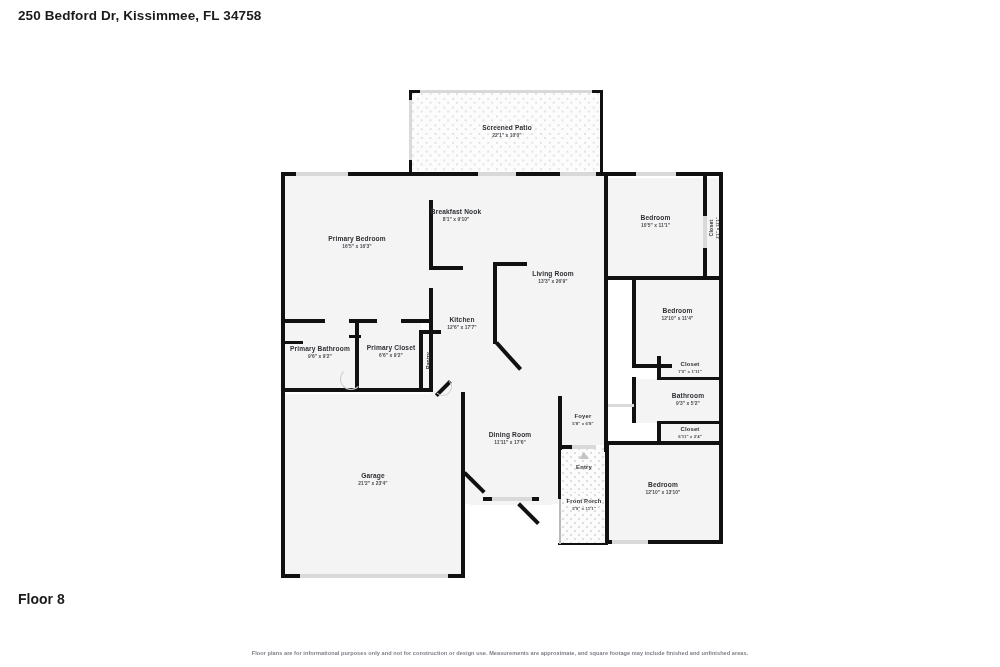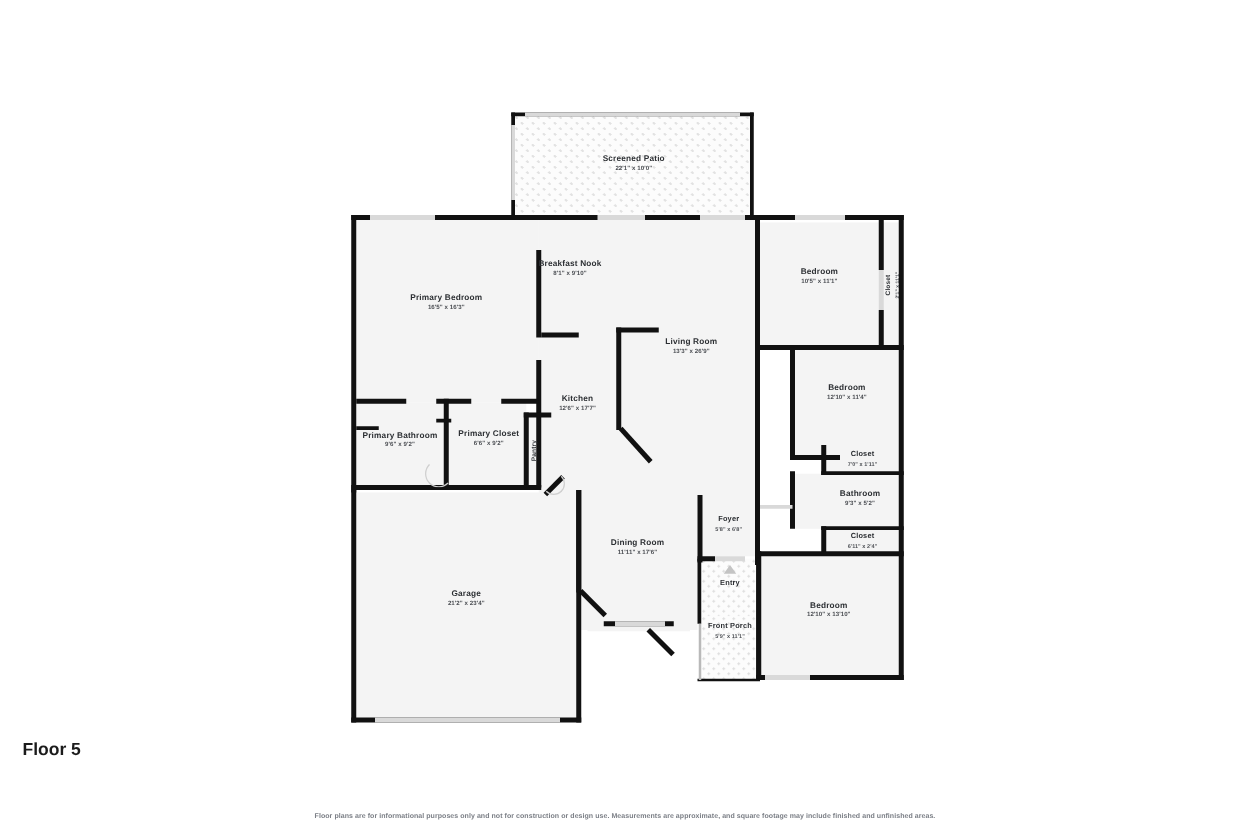--- a/index.html
+++ b/index.html
@@ -133,20 +133,21 @@
     border: 1px solid #c9c9c9;
     border-radius: 50%;
     background: transparent;
   }
 </style>
 </head>
 <body>
 
 <div id="page">
 
+  <div id="address-title">250 Bedford Dr, Kissimmee, FL 34758</div>
 
   <div id="plan">
 
     <div class="hatch-dot" style="left:411px; top:92px; width:190px; height:80px;"></div>
 
     <div class="room" style="left:283px; top:174px; width:148px; height:148px;"></div>
 
     <div class="room" style="left:431px; top:174px; width:175px; height:230px;"></div>
     <div class="room" style="left:495px; top:260px; width:111px; height:145px;"></div>
 
@@ -362,16 +363,16 @@
       <span class="dm"></span>
     </div>
 
     <div class="label small" style="left:551px; top:498px; width:66px;">
       <span class="nm">Front Porch</span>
       <span class="dm">5'9" x 11'1"</span>
     </div>
 
   </div>
 
-  <div id="floor-label">Floor 5</div>
+  <div id="floor-label">Floor 8</div>
   <div id="disclaimer">Floor plans are for informational purposes only and not for construction or design use. Measurements are approximate, and square footage may include finished and unfinished areas.</div>
 
 </div>
 
 </body></html>

